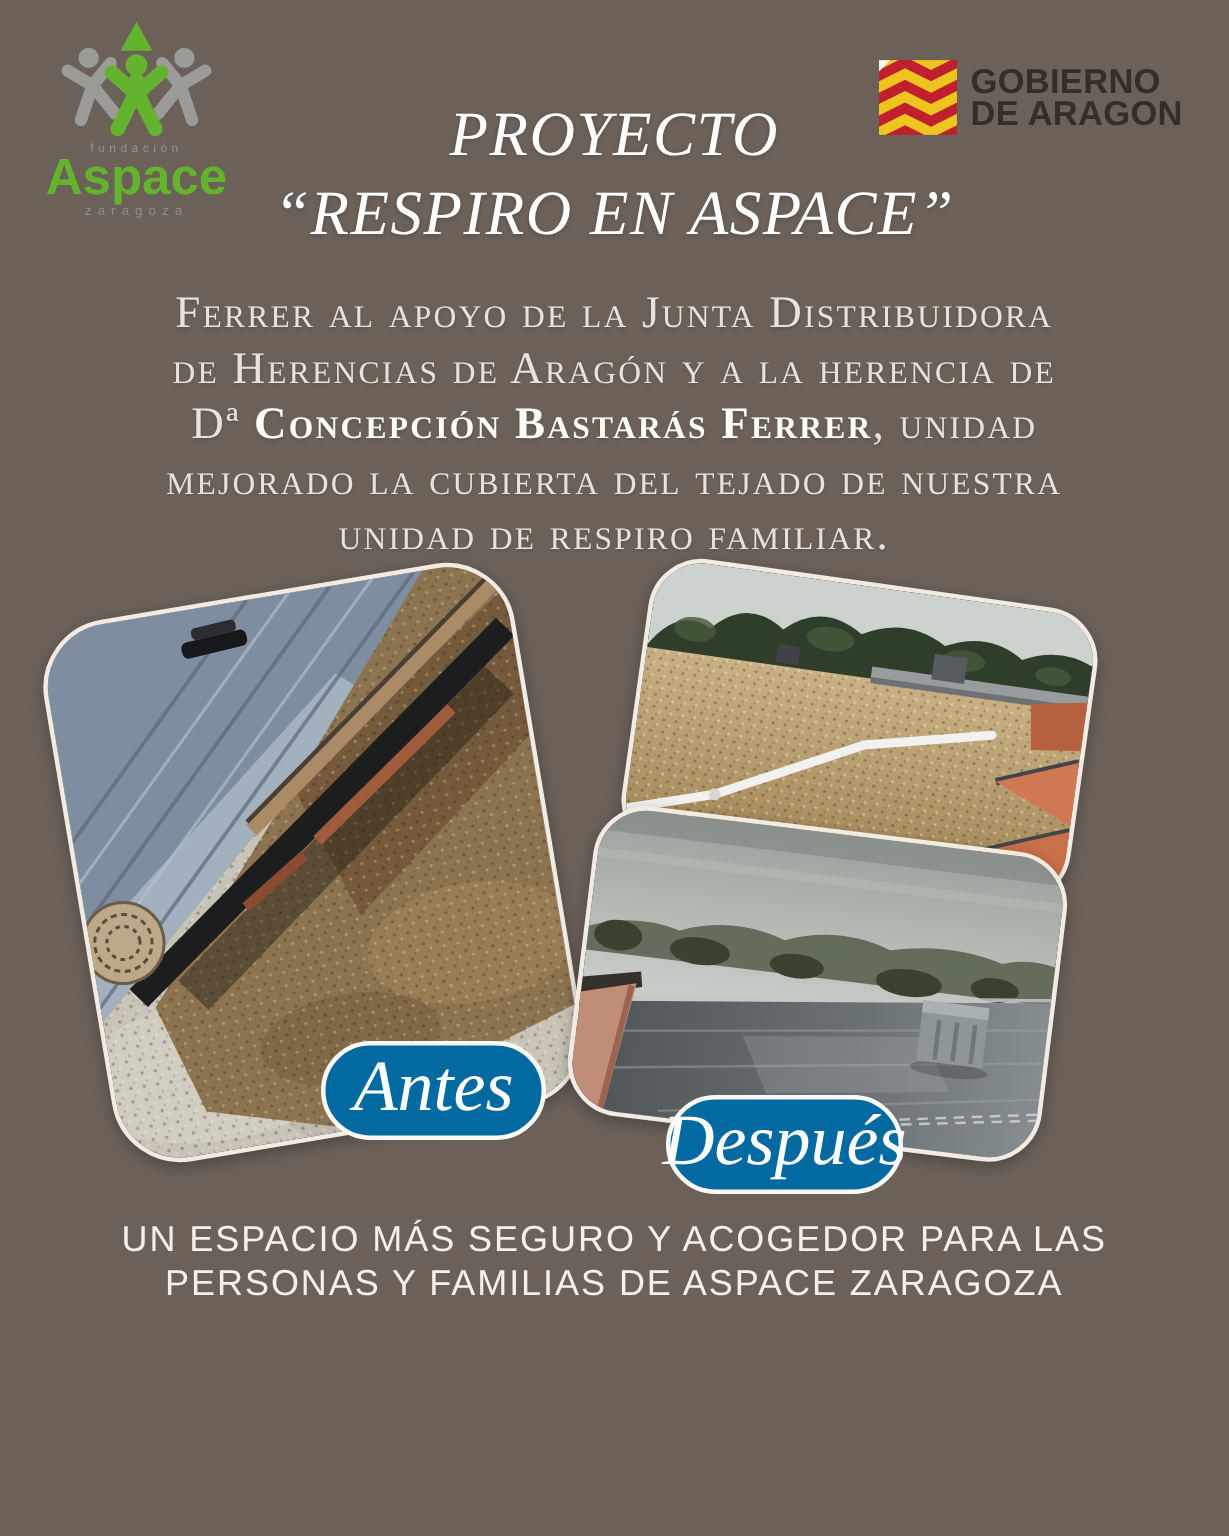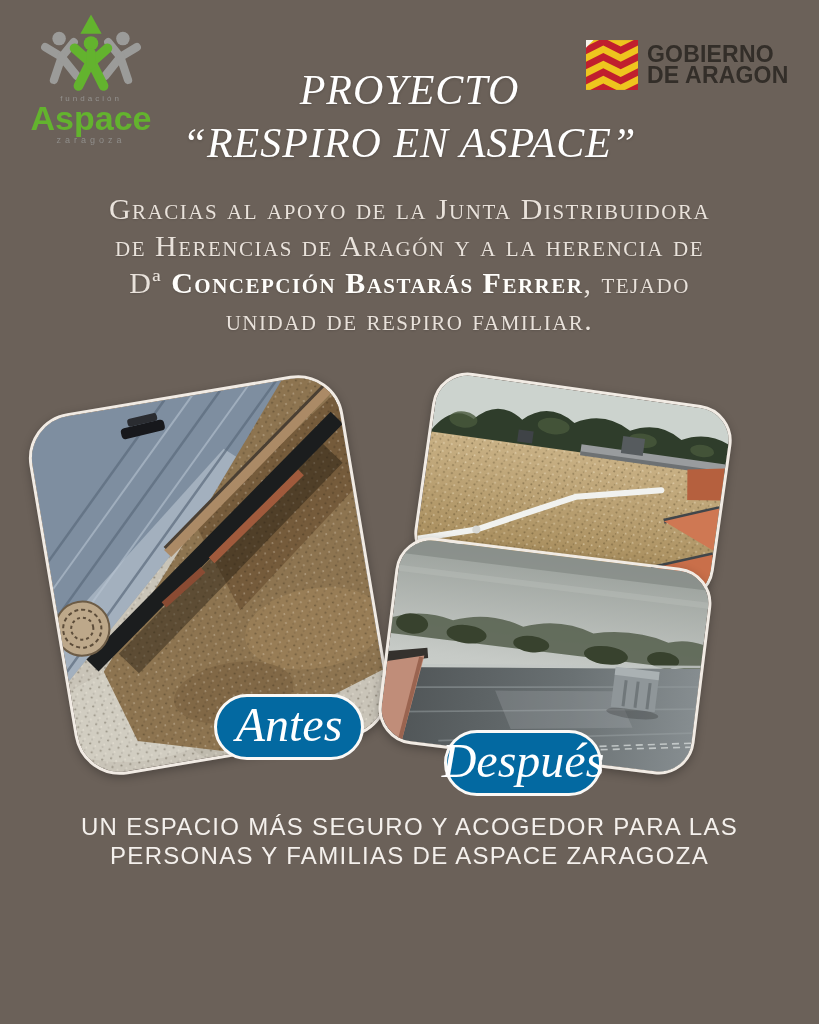--- a/index.html
+++ b/index.html
@@ -109,23 +109,24 @@
       <div>DE ARAGON</div>
     </div>
   </div>
 
   <div class="title">
     <div>PROYECTO</div>
     <div>“RESPIRO EN ASPACE”</div>
   </div>
 
   <div class="message">
-    <div class="mline">Gracias al apoyo de la Junta Distribuidora</div>
+    <div class="mline">Ferrer al apoyo de la Junta Distribuidora</div>
     <div class="mline">de Herencias de Aragón y a la herencia de</div>
-    <div class="mline"><span>Dª </span><strong>Concepción Bastarás Ferrer</strong><span>, tejado</span></div>
+    <div class="mline"><span>Dª </span><strong>Concepción Bastarás Ferrer</strong><span>, unidad</span></div>
+    <div class="mline">mejorado la cubierta del tejado de nuestra</div>
     <div class="mline">unidad de respiro familiar.</div>
   </div>
 
   <div class="photo photo-before">
     <svg viewBox="0 0 310 360" preserveAspectRatio="none">
       <defs>
         <pattern id="p1s" width="9" height="9" patternUnits="userSpaceOnUse">
           <circle cx="2" cy="2.5" r="1.1" fill="rgba(40,30,15,0.32)"></circle>
           <circle cx="6.5" cy="6" r="0.9" fill="rgba(255,250,235,0.30)"></circle>
           <circle cx="4.5" cy="8" r="0.7" fill="rgba(30,25,15,0.22)"></circle>

